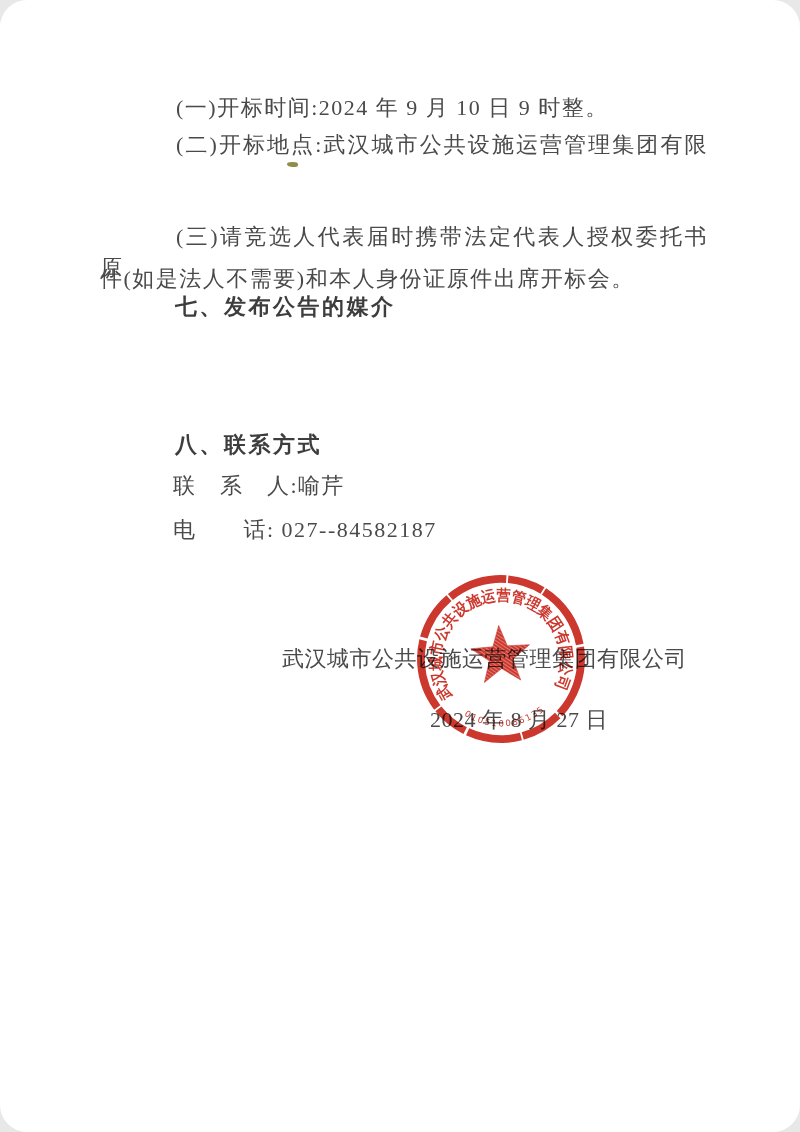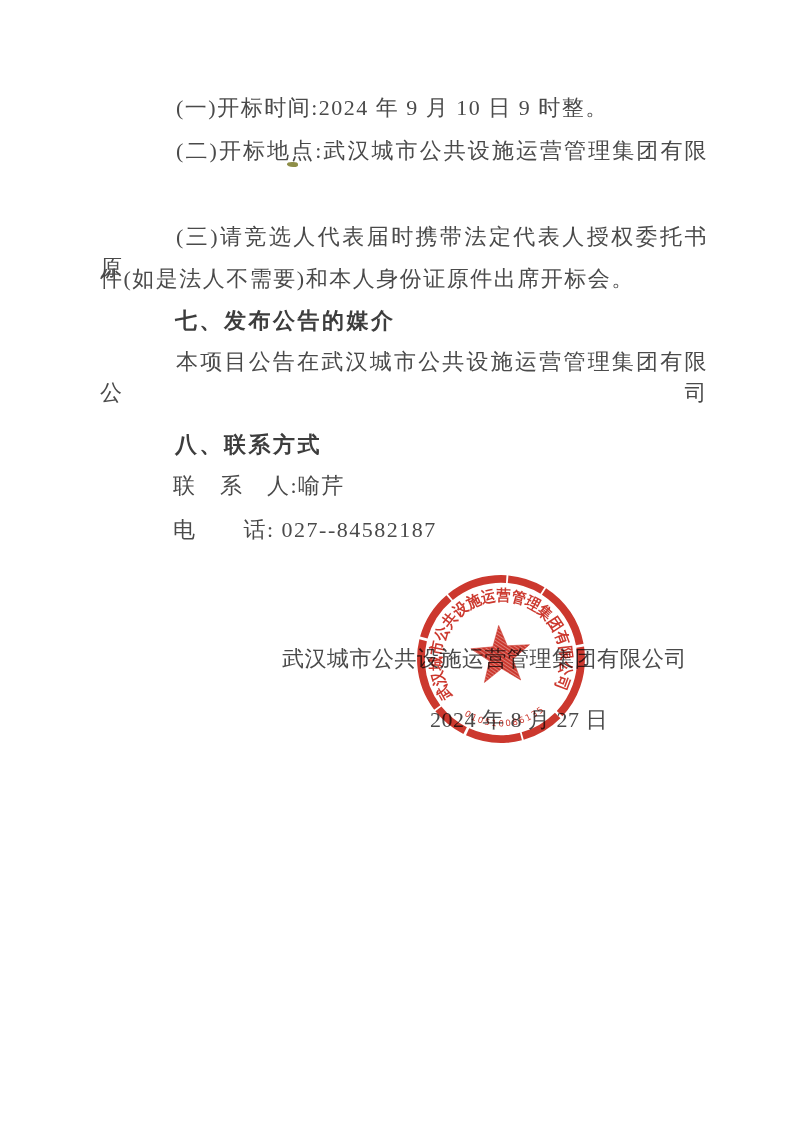--- a/index.html
+++ b/index.html
@@ -4,20 +4,21 @@
 <style>
   html,body{margin:0;padding:0;background:#e8e8e8;}
   .page{
     position:relative;
     width:800px;height:1132px;
     margin:0 auto;
     background:#ffffff;
     overflow:hidden;
     font-family:"Liberation Serif","DejaVu Serif",serif;
     color:#4a4a4a;
+    border-radius:27px;
   }
   .line{
     position:absolute;
     left:100px;
     width:608px;
     font-size:22px;
     line-height:31px;
     letter-spacing:1.5px;
     white-space:pre;
   }
@@ -59,26 +60,25 @@
     border-radius:50% 50% 40% 60%;
     opacity:0.85;
   }
 </style>
 </head>
 <body>
 
 <div class="page">
 
   <div class="line indent" style="top:92px">(一)开标时间:2024 年 9 月 10 日 9 时整。</div>
-  <div class="line indent just" style="top:135px">(二)开标地点:武汉城市公共设施运营管理集团有限</div>
+  <div class="line indent just" style="top:129px">(二)开标地点:武汉城市公共设施运营管理集团有限</div>
   <div class="line" style="top:263px">件(如是法人不需要)和本人身份证原件出席开标会。</div>
   <div class="line indent just" style="top:221px">(三)请竞选人代表届时携带法定代表人授权委托书原</div>
 
-  <div class="line heading" style="top:305px">七、发布公告的媒介</div>
-  <div class="line indent just" style="top:346px">本项目公告在武汉城市公共设施运营管理集团有限公司</div>
+  <div class="line heading" style="top:291px">七、发布公告的媒介</div>
 
   <div class="line" style="top:470px;left:173px">联　系　人:喻芹</div>
   <div class="line heading" style="top:429px">八、联系方式</div>
   <div class="line" style="top:514px;left:173px">电　　话: 027--84582187</div>
 
   <div class="sig" style="top:644px;left:282px">武汉城市公共设施运营管理集团有限公司</div>
   <div class="sig" style="top:705px;left:430px">2024 年 8 月 27 日</div>
 
   <div class="artifact"></div>
 

